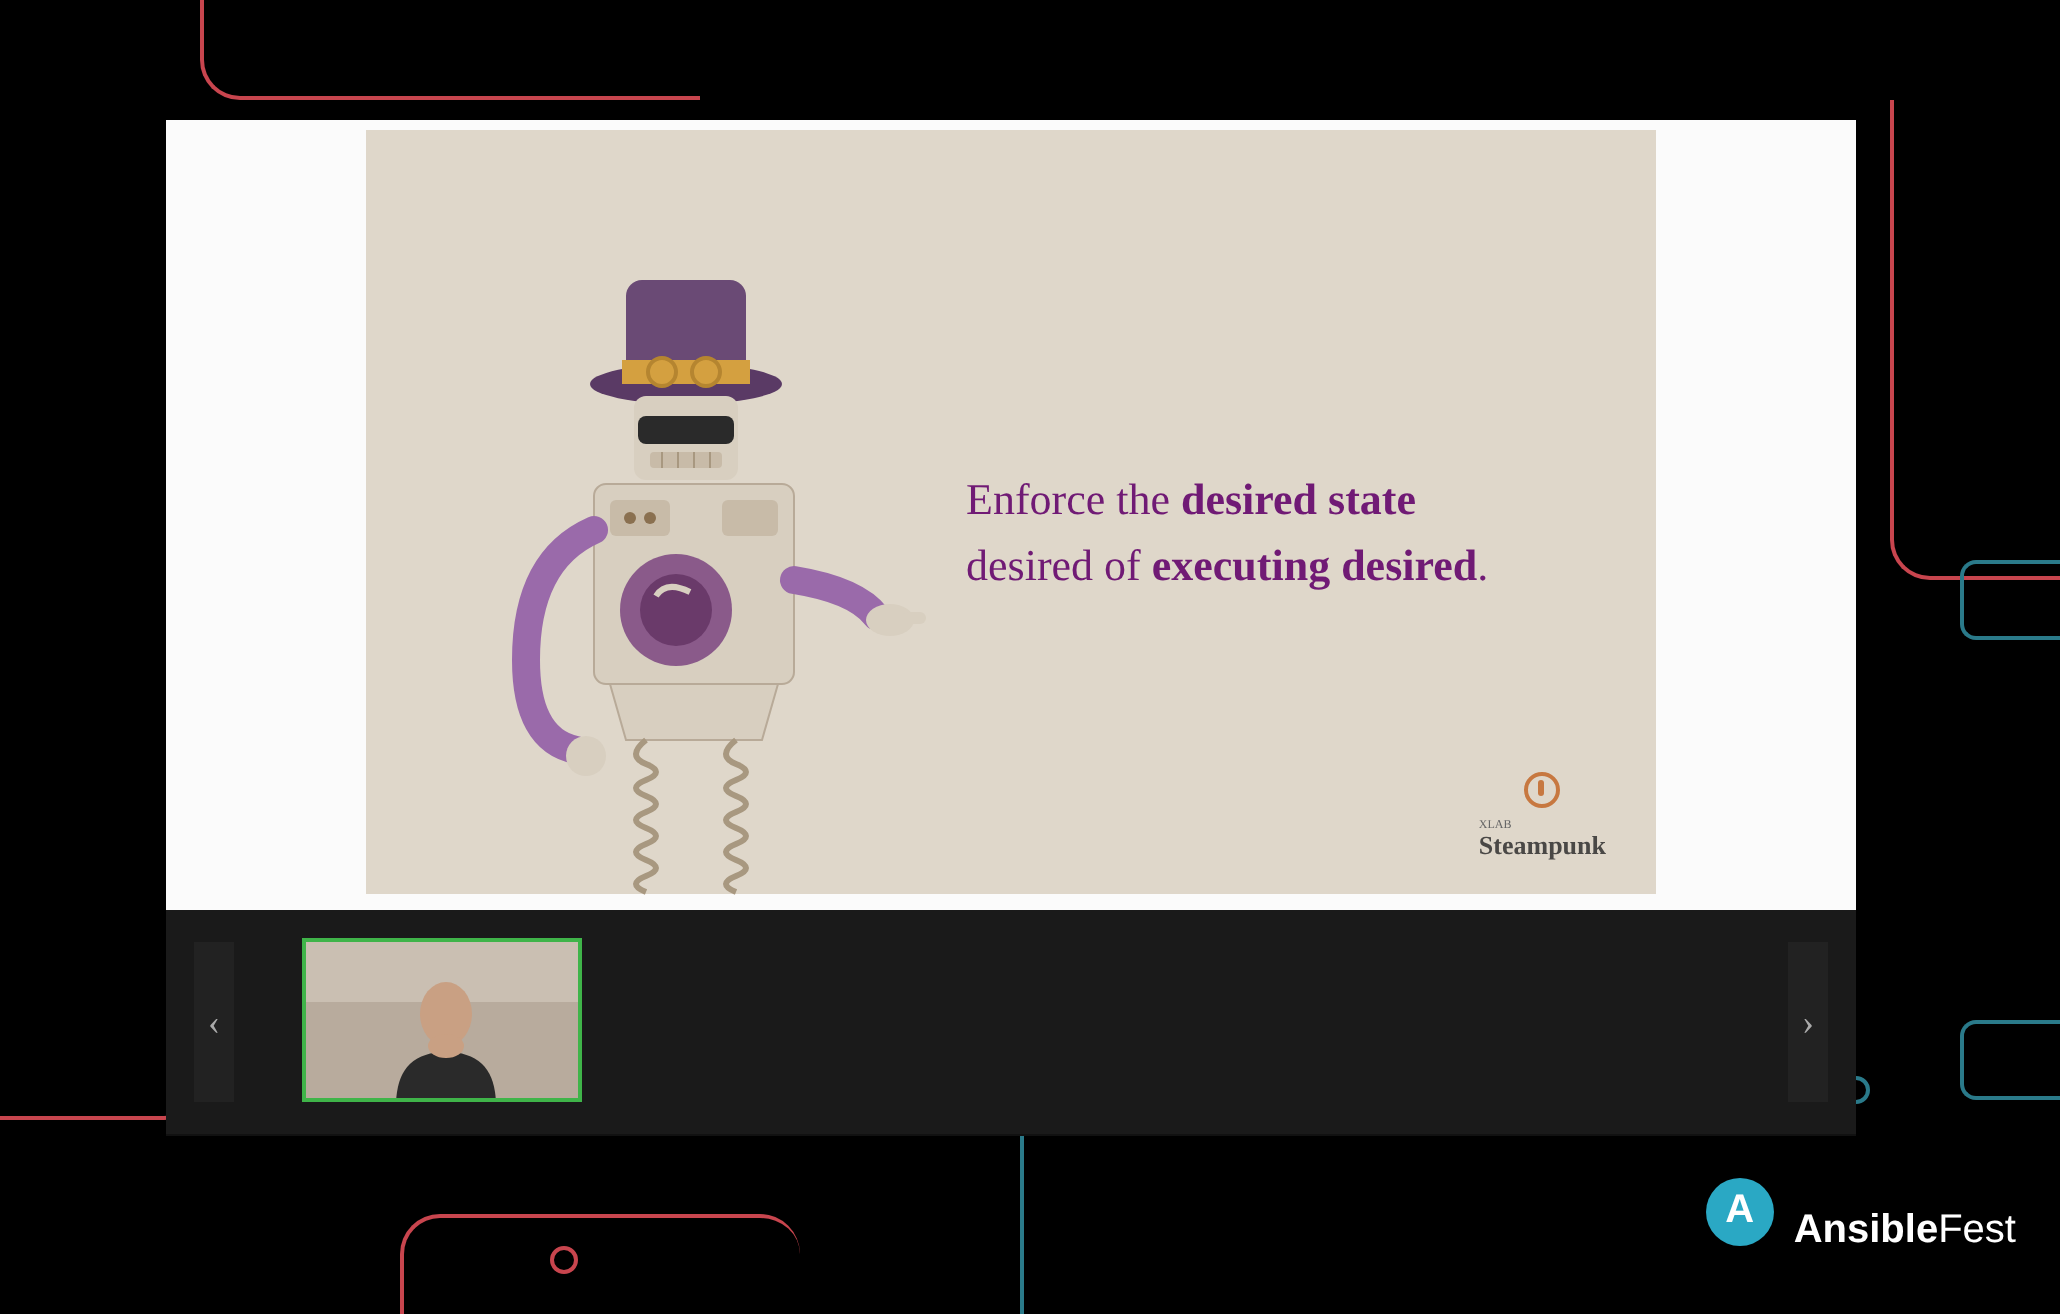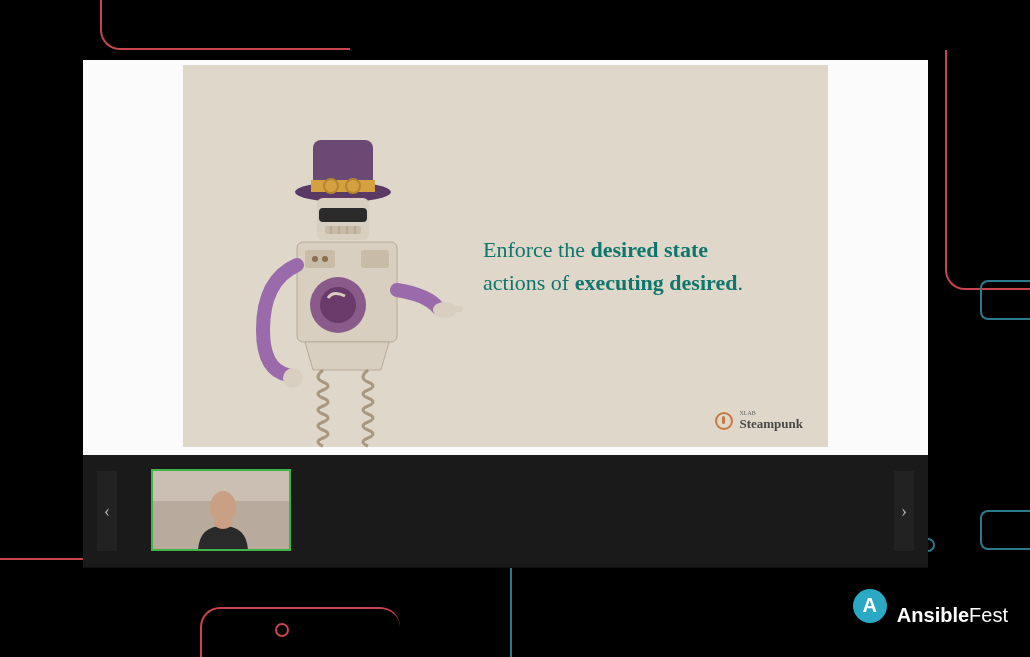--- a/index.html
+++ b/index.html
@@ -140,33 +140,34 @@
       height: 320px;
     }
     
     
     .slide-text {
       position: absolute;
       left: 300px;
       top: 168px;
       font-size: 22px;
       line-height: 1.5;
-      color: #0f766e;
+      color: #701a75;
       font-family: Georgia, 'Times New Roman', serif;
     }
     .slide-text b { font-weight: bold; }
     
     
     .steampunk-logo {
       position: absolute;
       bottom: 15px;
       right: 25px;
       display: flex;
       align-items: center;
       gap: 6px;
+      flex-direction: column;
     }
     .steampunk-icon {
       width: 18px;
       height: 18px;
       border: 2px solid #c77840;
       border-radius: 50%;
       position: relative;
     }
     .steampunk-icon::after {
       content: '';
@@ -316,21 +317,21 @@
 
           <g stroke="#a89880" stroke-width="3" fill="none">
             <path d="M 90 240 Q 80 248 90 252 Q 100 256 90 260 Q 80 264 90 268 Q 100 272 90 276 Q 80 280 90 284 Q 100 288 90 292 Q 80 296 90 300 Q 100 304 90 308 Q 80 312 90 316"></path>
             <path d="M 135 240 Q 125 248 135 252 Q 145 256 135 260 Q 125 264 135 268 Q 145 272 135 276 Q 125 280 135 284 Q 145 288 135 292 Q 125 296 135 300 Q 145 304 135 308 Q 125 312 135 316"></path>
           </g>
         </svg>
       </div>
 
       <div class="slide-text">
         <span>Enforce the </span><b>desired state</b><br>
-        <span> actions of </span><b>executing desired</b><span>.</span>
+        <span> desired of </span><b>executing desired</b><span>.</span>
       </div>
 
       <div class="steampunk-logo">
         <div class="steampunk-icon"></div>
         <div>
           <span class="steampunk-small">XLAB</span>
           <span class="steampunk-text">Steampunk</span>
         </div>
       </div>
 

